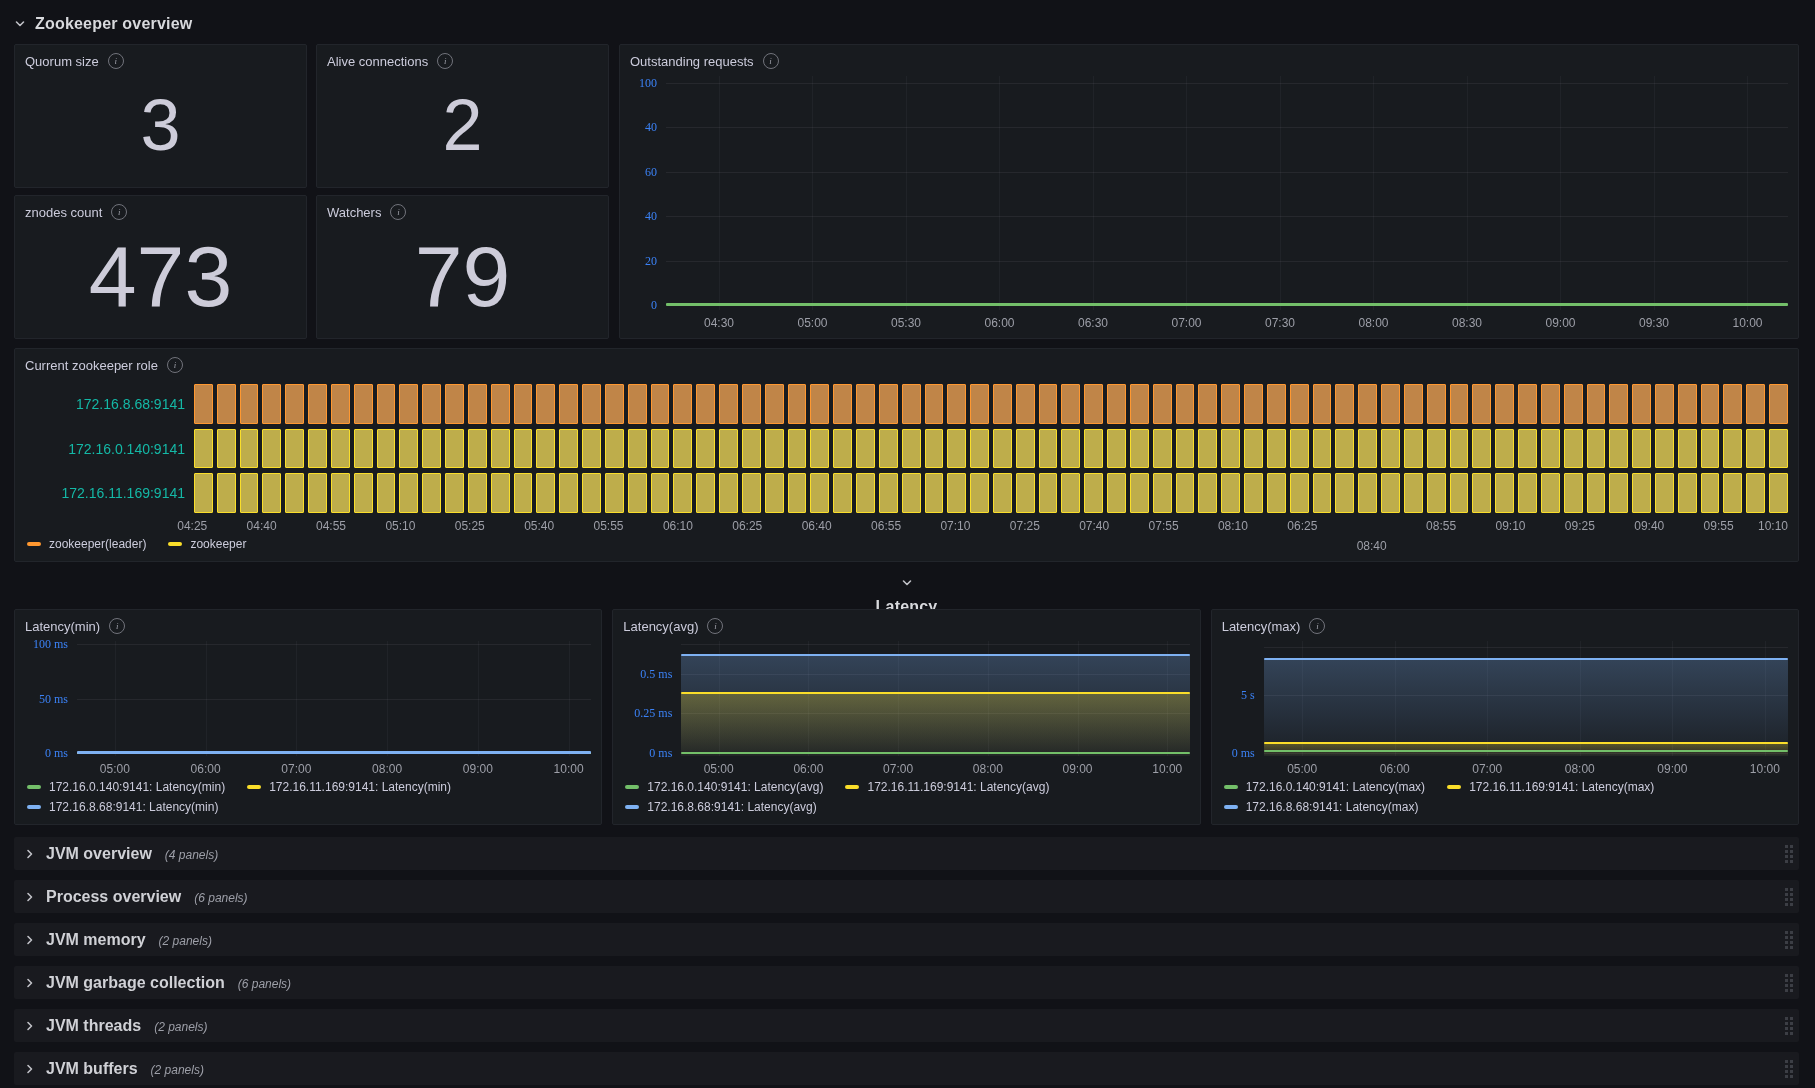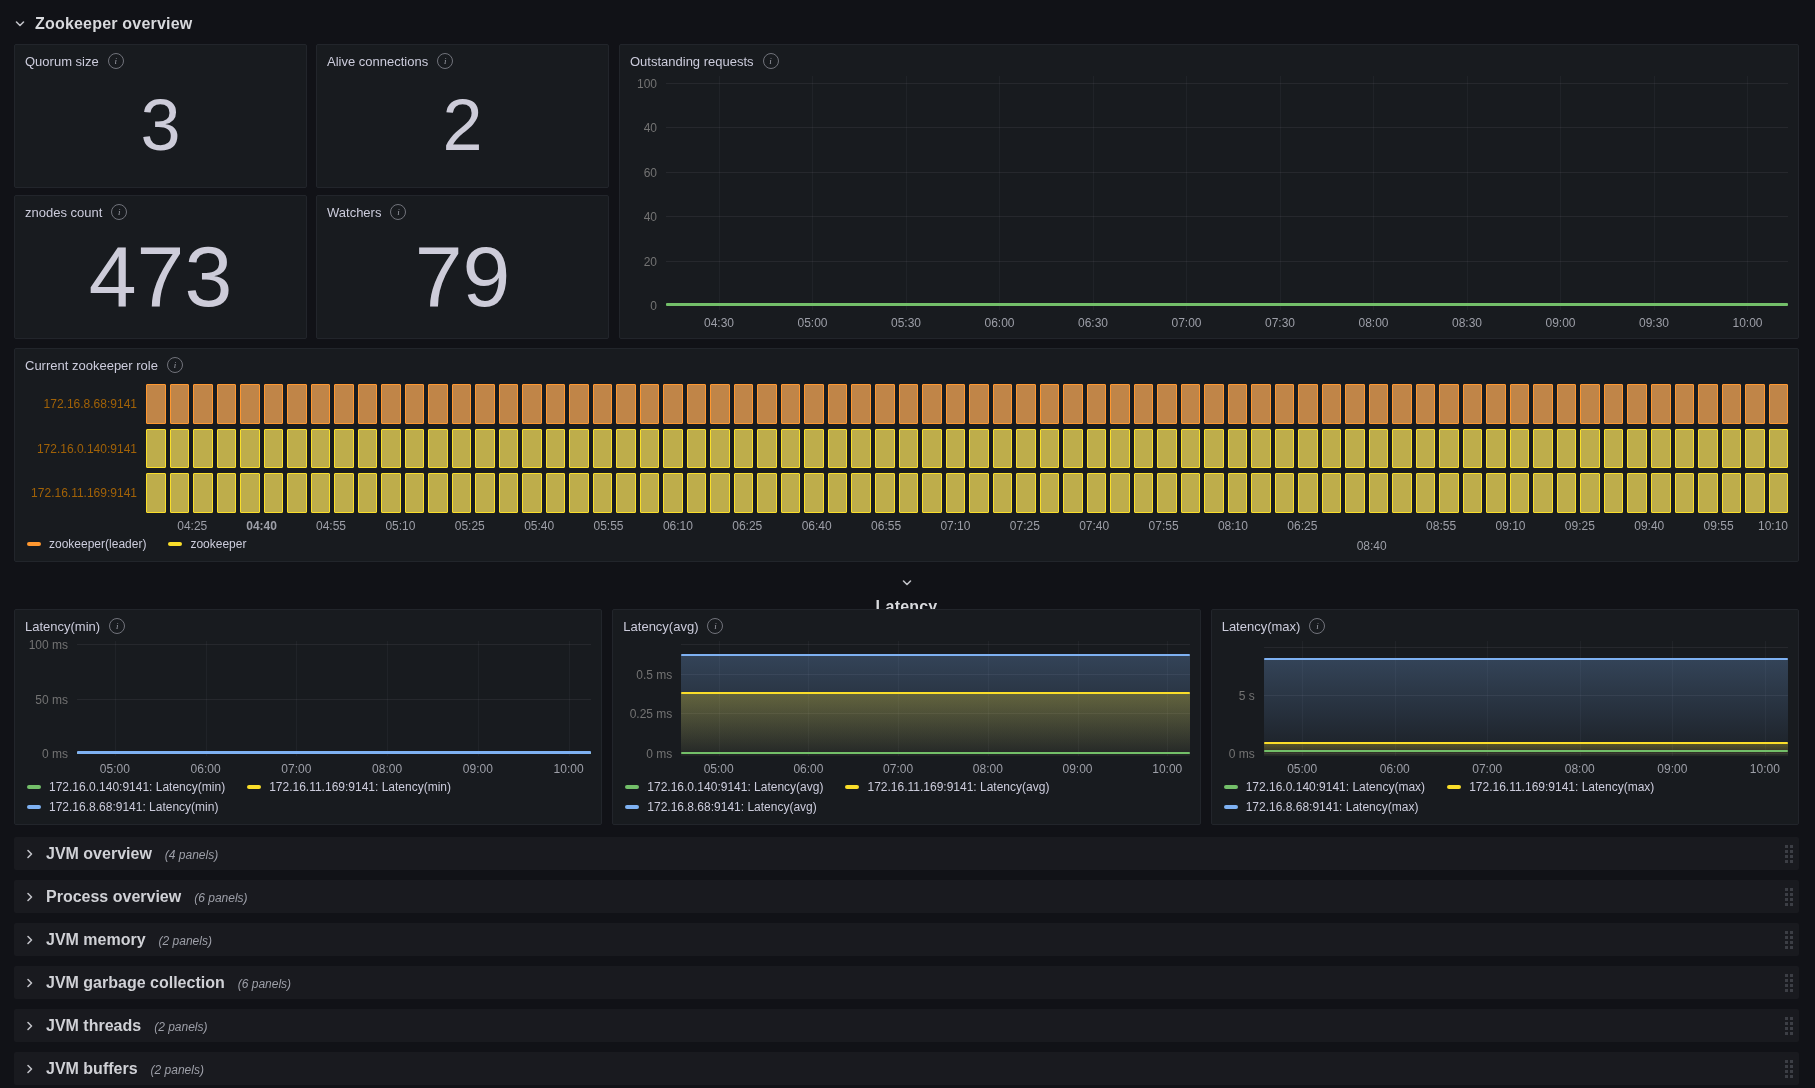--- a/index.html
+++ b/index.html
@@ -21,36 +21,36 @@
   .stat-value{flex:1;display:flex;align-items:center;justify-content:center;color:#cdccd9;font-weight:500;line-height:1;padding-bottom:10px;}
   .fs-lg{font-size:72px;}
   .fs-xl{font-size:86px;}
   .role-panel{height:214px;margin-top:9px;}
   .lat-row{display:flex;gap:10px;height:216px;margin-top:0;}
   .lat-row .panel{flex:1;}
   
   .ts{flex:1;display:flex;flex-direction:column;padding:4px 10px 7px;min-height:0;}
   .ts-main{flex:1;display:flex;min-height:0;}
   .ts-ya{position:relative;flex:none;}
-  .ylab{position:absolute;right:9px;font-size:12px;color:#737373;white-space:nowrap;}
+  .ylab{position:absolute;right:9px;font-size:12px;color:#3b82f6;white-space:nowrap;font-family:Liberation Serif, serif;}
   .ts-plot{flex:1;position:relative;min-width:0;}
   .hgrid{position:absolute;left:0;right:0;height:1px;background:rgba(204,204,220,.08);}
   .vgrid{position:absolute;top:0;bottom:0;width:1px;background:rgba(204,204,220,.05);}
   .sfill{position:absolute;left:0;right:0;bottom:0;}
   .sline{position:absolute;left:0;right:0;border-radius:1px;}
   .ts-xa{position:relative;height:21px;flex:none;}
   .xlab{position:absolute;top:6px;transform:translateX(-50%);font-size:12px;color:#9d9fa8;white-space:nowrap;}
   .leg-row{display:flex;gap:22px;align-items:center;height:20px;flex:none;padding-left:2px;}
   .leg-item{display:flex;align-items:center;gap:8px;font-size:12px;color:#ccccdc;cursor:pointer;white-space:nowrap;}
   .leg-mark{width:14px;height:4px;border-radius:2px;flex:none;}
   
   .role-chart{flex:1;display:flex;flex-direction:column;padding:8px 10px 7px;min-height:0;}
   .role-rows{flex:1;display:flex;flex-direction:column;gap:5px;min-height:0;}
   .role-row{flex:1;display:flex;gap:9px;min-height:0;}
-  .role-label{width:112px;flex:none;display:flex;align-items:center;justify-content:flex-end;font-size:12px;color:#a16207;white-space:nowrap;}
+  .role-label{width:112px;flex:none;display:flex;align-items:center;justify-content:flex-end;font-size:14px;color:#14b8a6;white-space:nowrap;margin-left:48px;}
   .role-strip{flex:1;display:flex;gap:4px;min-width:0;}
   .role-bar{flex:1;border-radius:1px;box-sizing:border-box;}
   
   .rows-block{margin-top:12px;display:flex;flex-direction:column;gap:10px;}
   .crow{height:33px;background:#191a1f;border-radius:2px;display:flex;align-items:center;padding:0 10px;position:relative;cursor:pointer;}
   .crow-label{font-size:16px;font-weight:700;color:#d0d1d6;margin-left:10px;}
   .crow-count{font-size:12px;font-style:italic;color:#9d9fa8;margin-left:13px;margin-top:2px;}
   .grip{position:absolute;right:6px;top:50%;transform:translateY(-50%);display:grid;grid-template-columns:repeat(2,3px);grid-auto-rows:3px;gap:2px;}
   .grip i{display:block;background:#3c3e45;}
 </style>
@@ -383,21 +383,21 @@
               <div class="role-bar" style="background: rgb(190, 173, 75); border: 1.5px solid rgb(250, 222, 42);"></div>
               <div class="role-bar" style="background: rgb(190, 173, 75); border: 1.5px solid rgb(250, 222, 42);"></div>
               <div class="role-bar" style="background: rgb(190, 173, 75); border: 1.5px solid rgb(250, 222, 42);"></div>
               <div class="role-bar" style="background: rgb(190, 173, 75); border: 1.5px solid rgb(250, 222, 42);"></div>
               <div class="role-bar" style="background: rgb(190, 173, 75); border: 1.5px solid rgb(250, 222, 42);"></div>
             </div>
           </div>
         </div>
         <div class="ts-xa" style="margin-left: 121px;">
           <div class="xlab" style="left: 2.8169%;">04:25</div>
-          <div class="xlab" style="left: 7.04225%; font-weight: bold;">04:40</div>
+          <div class="xlab" style="left: 7.04225%;">04:40</div>
           <div class="xlab" style="left: 11.2676%;">04:55</div>
           <div class="xlab" style="left: 15.493%;">05:10</div>
           <div class="xlab" style="left: 19.7183%;">05:25</div>
           <div class="xlab" style="left: 23.9437%;">05:40</div>
           <div class="xlab" style="left: 28.169%;">05:55</div>
           <div class="xlab" style="left: 32.3944%;">06:10</div>
           <div class="xlab" style="left: 36.6197%;">06:25</div>
           <div class="xlab" style="left: 40.8451%;">06:40</div>
           <div class="xlab" style="left: 45.0704%;">06:55</div>
           <div class="xlab" style="left: 49.2958%;">07:10</div>

